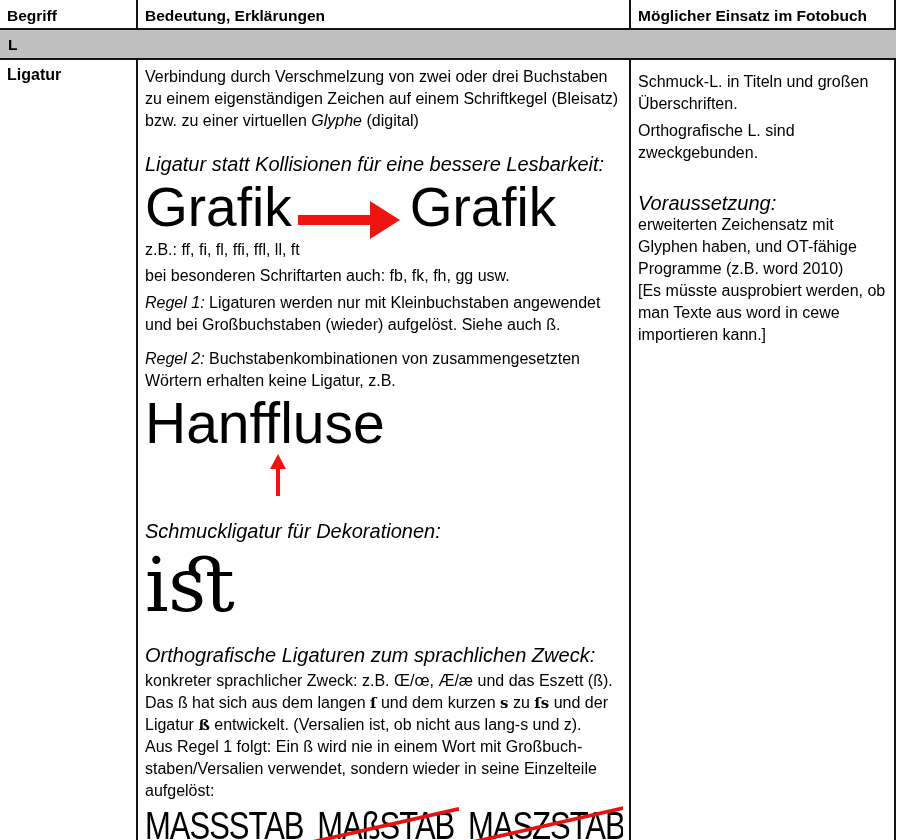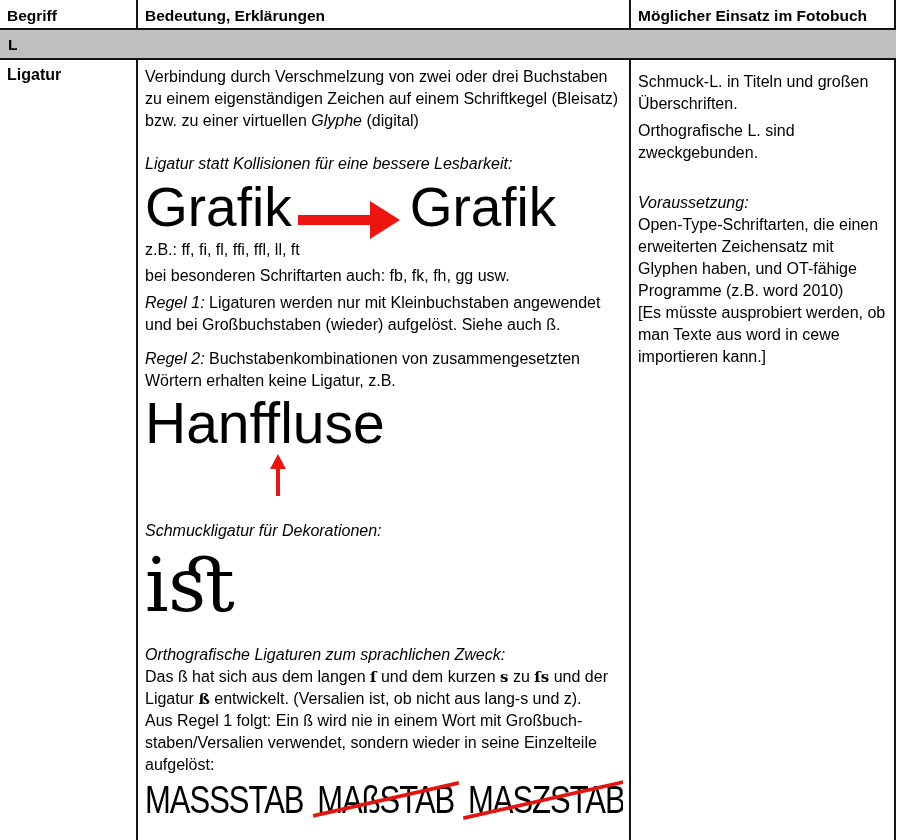--- a/index.html
+++ b/index.html
@@ -23,21 +23,21 @@
   .section-row {
     grid-column:1 / span 3;
     background:#bfbfbf;
     border-bottom:2px solid #141414;
     font-weight:bold; font-size:15.5px;
     padding:6px 0 0 8px;
   }
   .term { font-weight:bold; font-size:16px; }
   .line { font-size:16px; line-height:22px; white-space:nowrap; }
   .it { font-style:italic; }
-  .caption { font-style:italic; font-size:16px; line-height:22px; white-space:nowrap; }
+  .caption { font-style:italic; font-size:20px; line-height:22px; white-space:nowrap; }
   .serifb {
     font-family:"DejaVu Serif","Liberation Serif",serif;
     font-weight:bold; font-size:15px;
   }
   
   .display {
     font-size:55px; line-height:64px; font-weight:400;
     letter-spacing:0; white-space:nowrap;
     font-variant-ligatures:none;
   }
@@ -127,40 +127,40 @@
         <div class="stem"></div>
       </div>
     </div>
 
     <div class="caption mt22">Schmuckligatur für Dekorationen:</div>
 
     <div class="ist">iﬆ</div>
 
     <div class="caption mt20">Orthografische Ligaturen zum sprachlichen Zweck:</div>
 
+    <div class="line mt4">konkreter sprachlicher Zweck: z.B. Œ/œ, Æ/æ und das Eszett (ß).</div>
     <div class="line"><span>Das ß hat sich aus dem langen </span><span class="serifb">ſ</span><span> und dem kurzen </span><span class="serifb">s</span><span> zu </span><span class="serifb">ſs</span><span> und der</span></div>
     <div class="line"><span>Ligatur </span><span class="serifb">ß</span><span> entwickelt. (Versalien ist, ob nicht aus lang-s und z).</span></div>
     <div class="line">Aus Regel 1 folgt: Ein ß wird nie in einem Wort mit Großbuch-</div>
     <div class="line">staben/Versalien verwendet, sondern wieder in seine Einzelteile</div>
     <div class="line">aufgelöst:</div>
 
     <div class="mass-line">
       <span>MASSSTAB</span>
       <span class="strike">MAßSTAB</span>
       <span class="strike">MASZSTAB</span>
     </div>
   </div>
 
   <div class="cell">
     <div class="line mt5">Schmuck-L. in Titeln und großen</div>
     <div class="line">Überschriften.</div>
     <div class="line mt5">Orthografische L. sind</div>
     <div class="line">zweckgebunden.</div>
     <div class="caption mt28">Voraussetzung:</div>
-    <div class="line">Open-Type-Schriftarten, die einen</div>
     <div class="line">erweiterten Zeichensatz mit</div>
     <div class="line">Glyphen haben, und OT-fähige</div>
     <div class="line">Programme (z.B. word 2010)</div>
     <div class="line">[Es müsste ausprobiert werden, ob</div>
     <div class="line">man Texte aus word in cewe</div>
     <div class="line">importieren kann.]</div>
   </div>
 
 </div>
 

